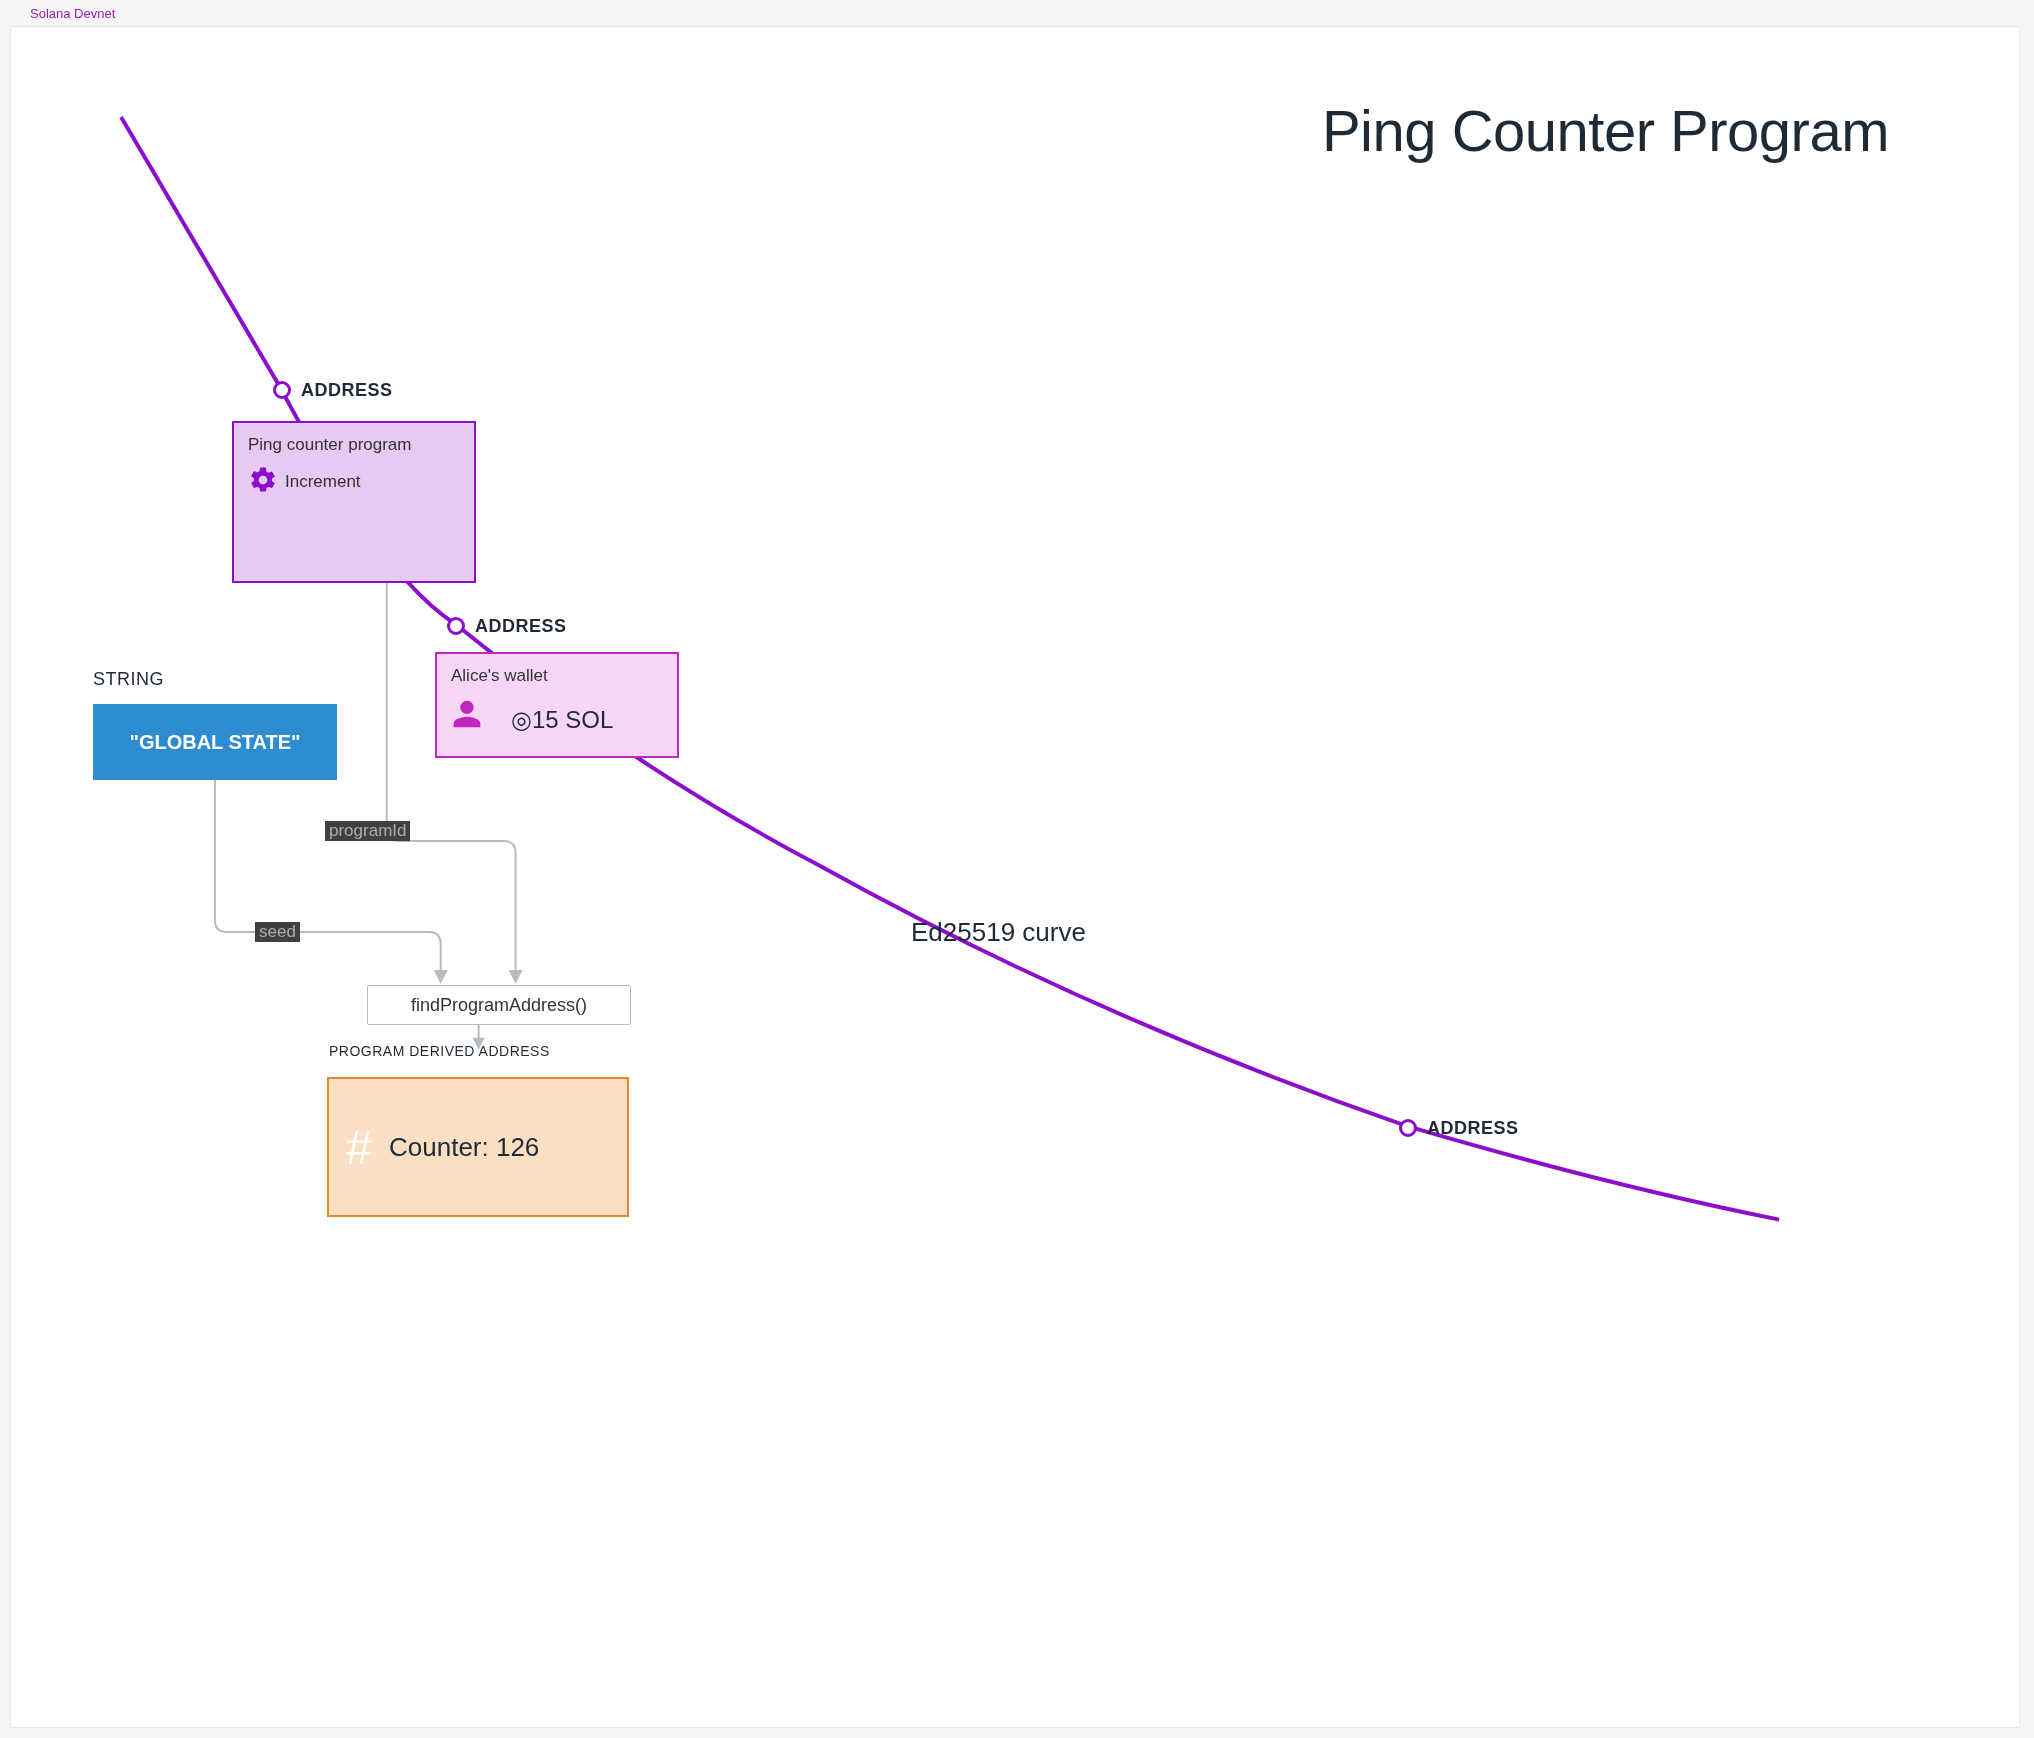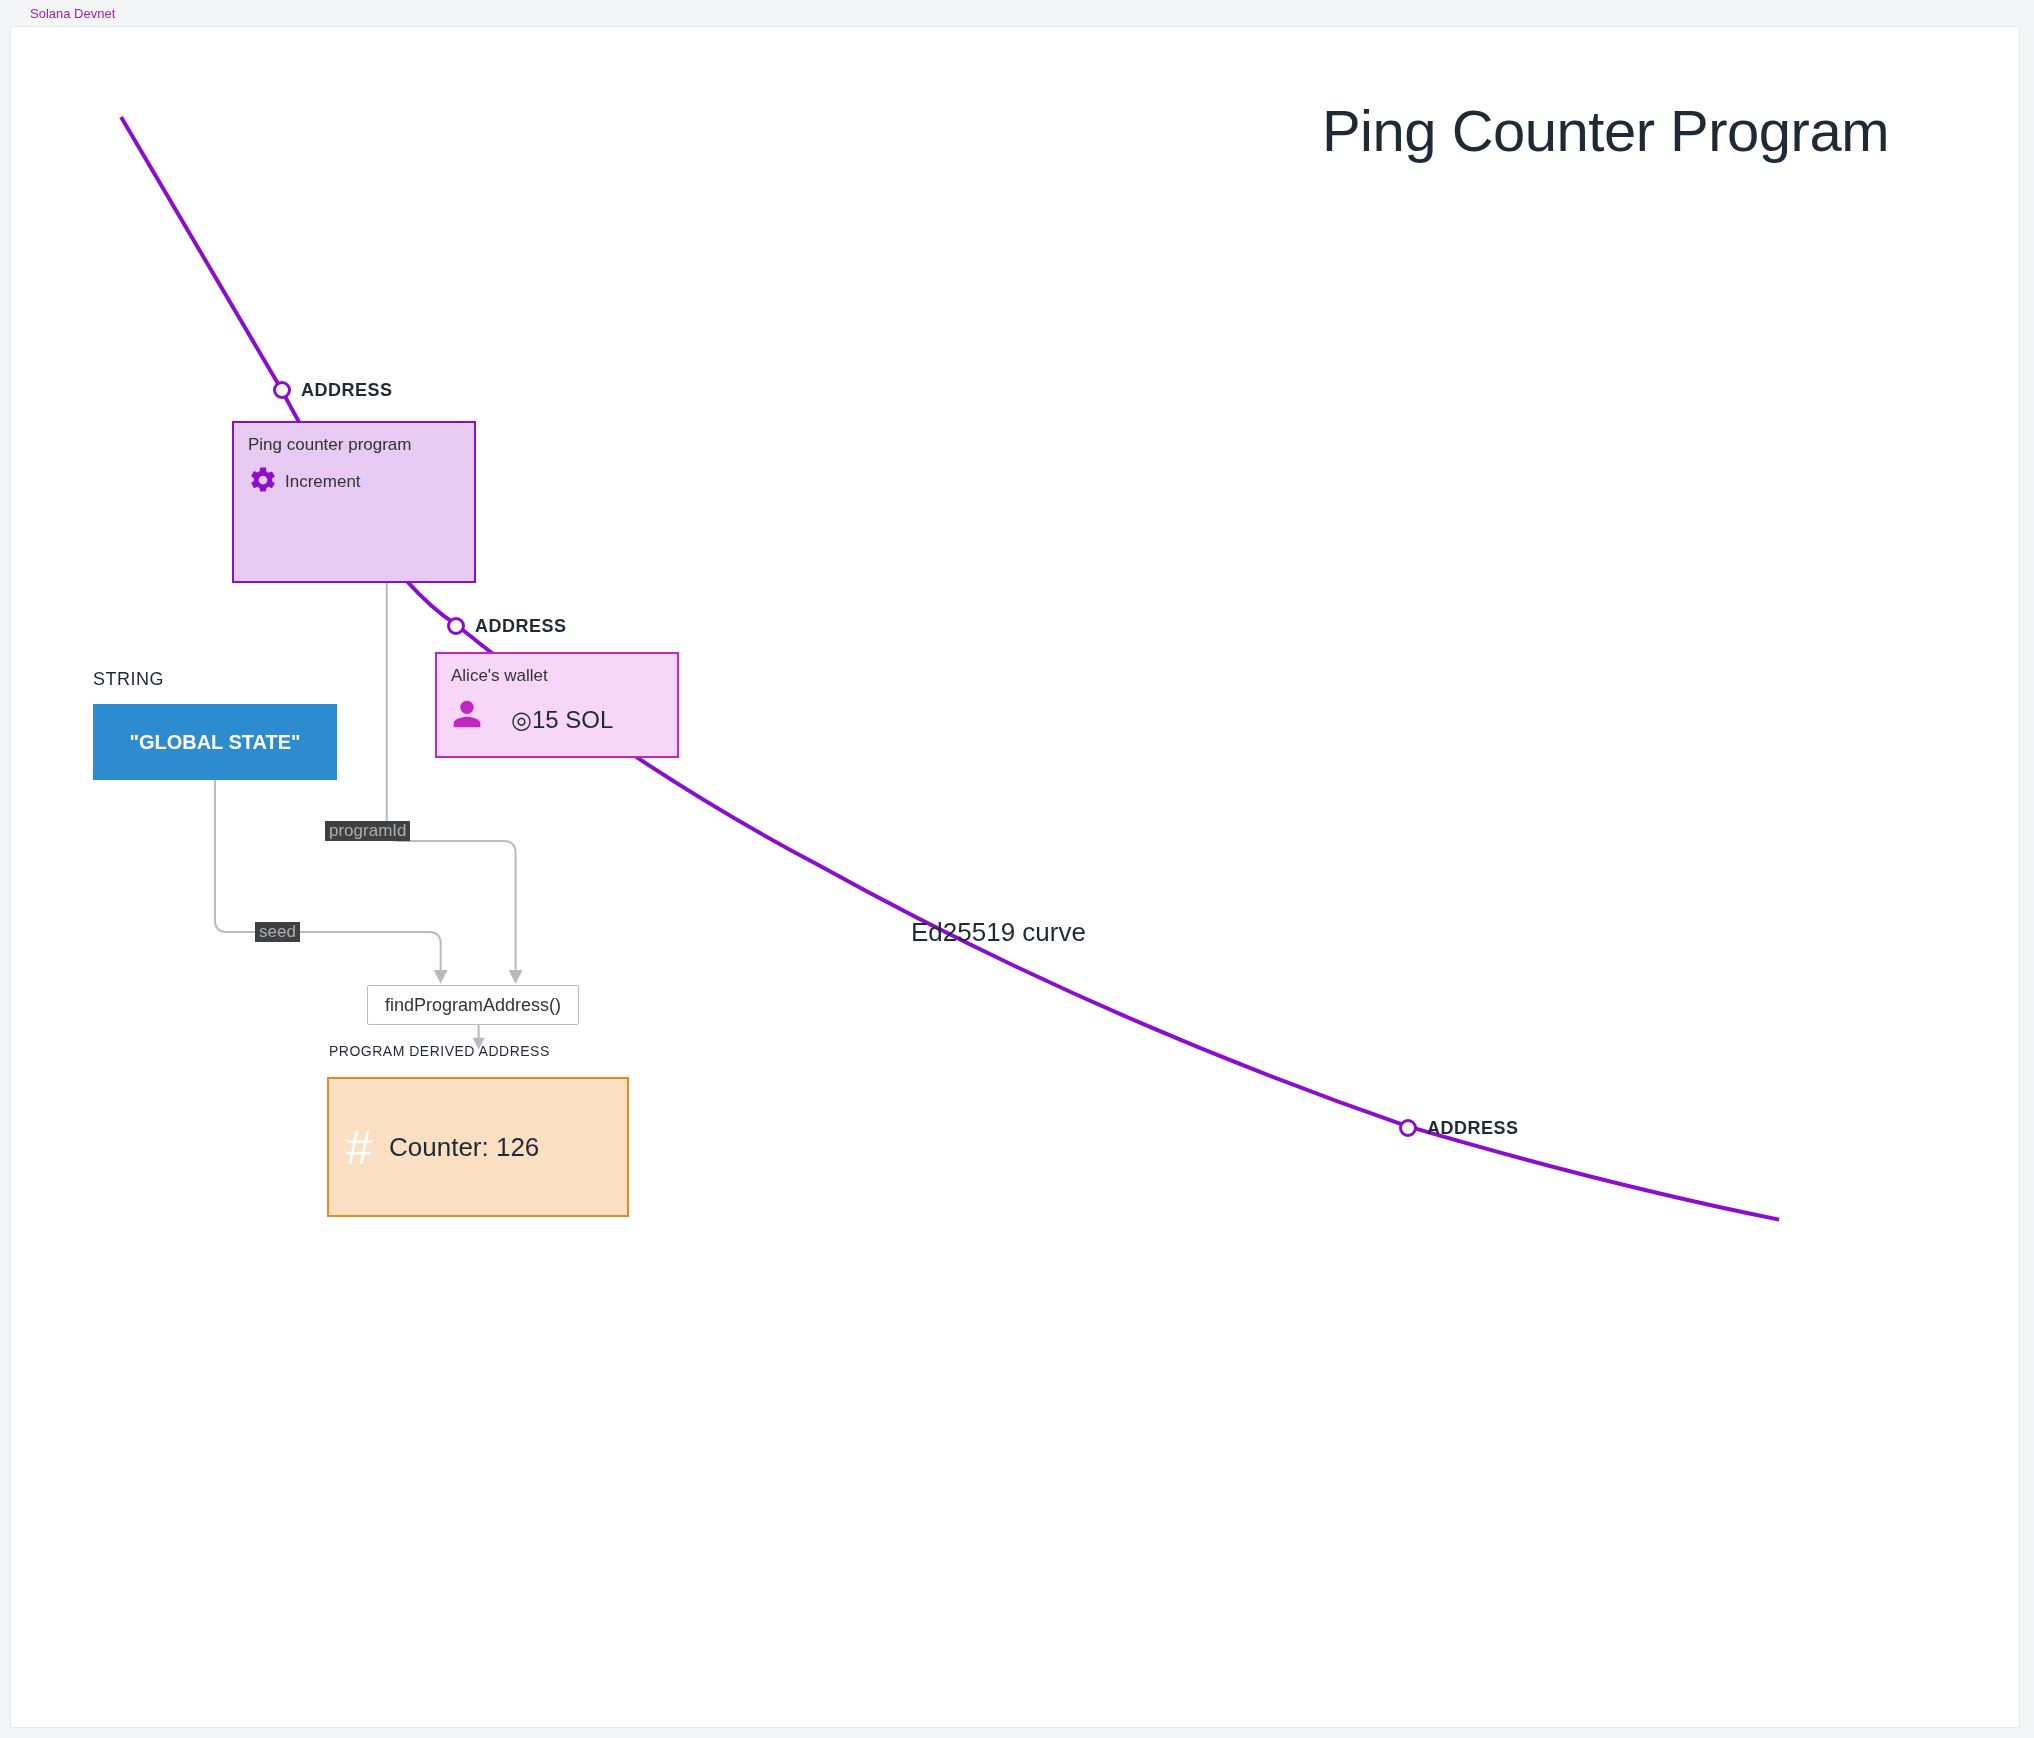--- a/index.html
+++ b/index.html
@@ -134,21 +134,21 @@
     align-items: center;
     justify-content: center;
     font-size: 20px;
     font-weight: 600;
   }
   
   .find-box {
     position: absolute;
     left: 356px;
     top: 958px;
-    width: 212px;
+    width: 264px;
     height: 40px;
     background: #fff;
     border: 1px solid #bbb;
     border-radius: 2px;
     display: flex;
     align-items: center;
     justify-content: center;
     font-size: 18px;
     color: #333;
   }

